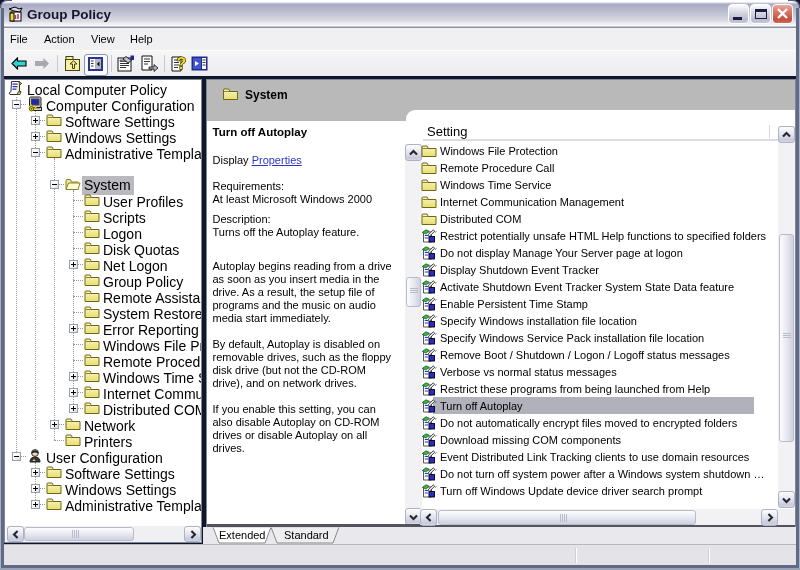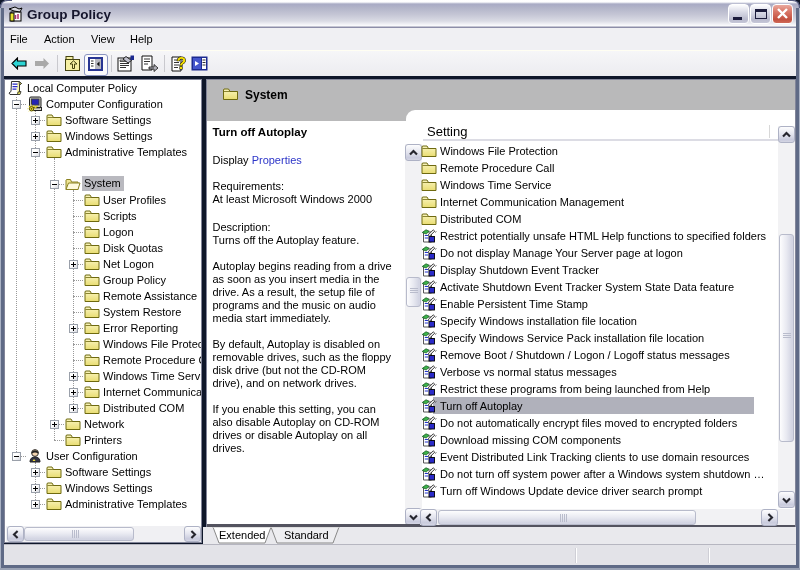--- a/index.html
+++ b/index.html
@@ -31,21 +31,21 @@
 .lrow{position:absolute;left:216px;height:17px;font-size:11px;color:#000;white-space:nowrap;}
 .lrow .t{position:absolute;left:19px;top:2px;}
 .lrow svg{position:absolute;left:0px;top:0px;}
 
 .sb{position:absolute;background:#f2f2f4;}
 .sbtn{position:absolute;width:17px;height:17px;border-radius:3px;border:1px solid #aeb2c5;box-sizing:border-box;background:linear-gradient(#fdfdfe,#e3e4ee 50%,#c9cbdd 85%,#d5d6e4);color:#26262e;font-size:8px;text-align:center;line-height:15px;letter-spacing:-1px;}
 .vthumb{position:absolute;left:1px;width:15px;border-radius:3px;border:1px solid #b8bbcb;box-sizing:border-box;background:linear-gradient(90deg,#fdfdfe,#e8e9f1 50%,#d3d5e3 90%);}
 .hthumb{position:absolute;top:1px;height:15px;border-radius:3px;border:1px solid #b8bbcb;box-sizing:border-box;background:linear-gradient(#fdfdfe,#e8e9f1 50%,#d3d5e3 90%);}
 .grip{position:absolute;}
 
-.trow{position:absolute;height:16px;font-size:11px;color:#000;white-space:nowrap;}
+.trow{position:absolute;height:16px;font-size:14px;color:#000;white-space:nowrap;}
 .trow .t{position:absolute;top:2px;}
 .eb{position:absolute;width:9px;height:9px;border:1px solid #9aa0aa;background:linear-gradient(135deg,#fff 40%,#d8dae0);box-sizing:border-box;}
 .eb i{position:absolute;left:1px;top:3px;width:5px;height:1px;background:#000;}
 .eb.p b{position:absolute;left:3px;top:1px;width:1px;height:5px;background:#000;}
 .dot{position:absolute;border-left:1px dotted #9a9a9a;width:0;}
 .hdot{position:absolute;border-top:1px dotted #9a9a9a;height:0;}
 
 #tabs{left:203px;top:527px;width:594px;height:17px;background:#e9e9ed;}
 .tab{position:absolute;top:0;height:16px;font-size:11px;text-align:center;}
 
@@ -451,23 +451,23 @@
 <div id="rightpane" class="abs">
   <div id="band" class="abs">
         <svg class="abs" style="left:15px;top:6px" width="17" height="16" viewBox="0 0 16 16">
           <use href="#folder"></use>
         </svg>
         <span class="txt">System</span>
       </div>
   <div id="page" class="abs"></div>
   <div id="desc" class="abs">
     <div class="dtxt" style="top:5px;font-weight:bold;font-size:11.5px">Turn off Autoplay</div>
-    <div class="dtxt" style="top:32.5px">Display <span style="color:#2c35c8;">Properties</span></div>
+    <div class="dtxt" style="top:32.5px">Display <span style="color:#2c35c8;text-decoration:underline">Properties</span></div>
     <div class="dtxt" style="top:58.5px">Requirements:<br>At least Microsoft Windows 2000</div>
-    <div class="dtxt" style="top:100px">Description:<br>Turns off the Autoplay feature.</div>
+    <div class="dtxt" style="top:92px">Description:<br>Turns off the Autoplay feature.</div>
     <div class="dtxt" style="top:139px">Autoplay begins reading from a drive<br>as soon as you insert media in the<br>drive. As a result, the setup file of<br>programs and the music on audio<br>media start immediately.</div>
     <div class="dtxt" style="top:216.5px">By default, Autoplay is disabled on<br>removable drives, such as the floppy<br>disk drive (but not the CD-ROM<br>drive), and on network drives.</div>
     <div class="dtxt" style="top:282px">If you enable this setting, you can<br>also disable Autoplay on CD-ROM<br>drives or disable Autoplay on all<br>drives.</div>
   </div>
 
   <div class="sb" style="left:198px;top:64px;width:17px;height:381px;">
     <div class="sbtn" style="left:0px;top:0px">
           <svg style="position:absolute;left:1px;top:1px" width="13" height="13">
             <path d="M3 8.6 L6.5 5 L10 8.6" fill="none" stroke="#26262e" stroke-width="2.1"></path>
           </svg>

